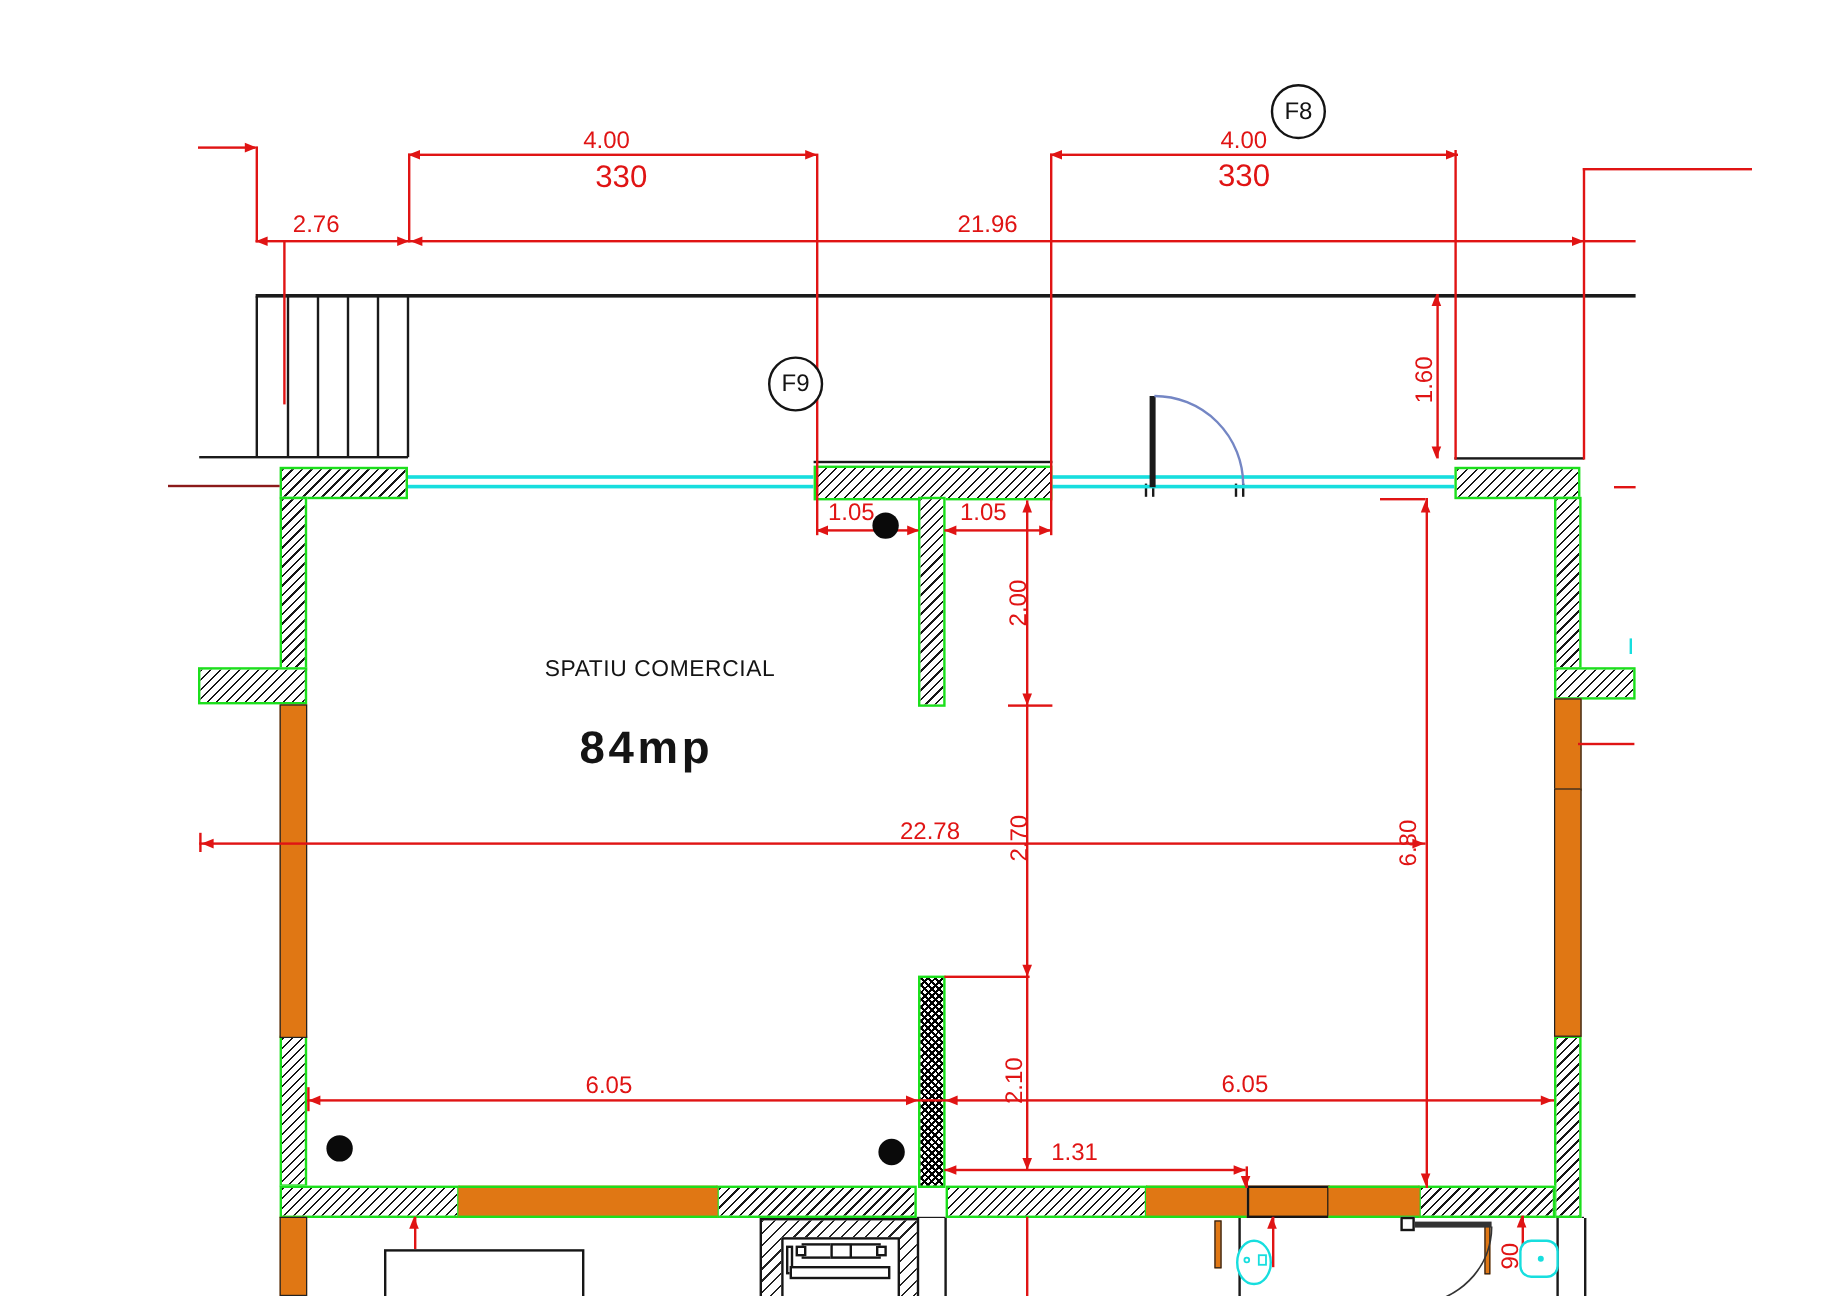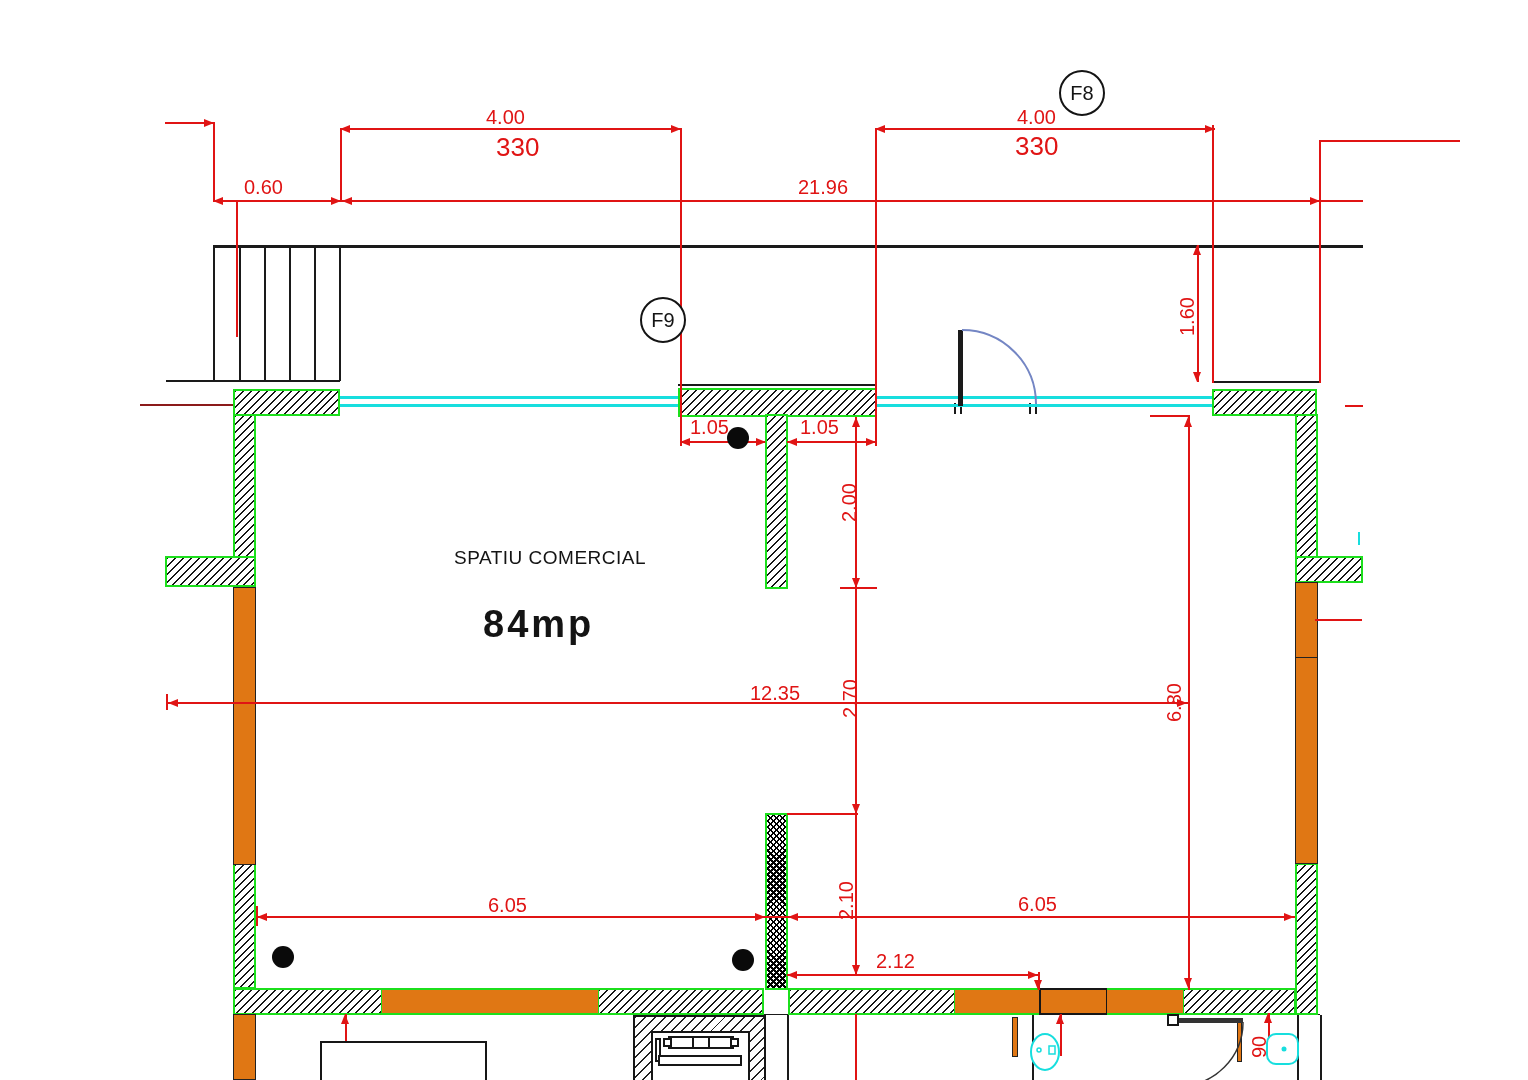--- a/index.html
+++ b/index.html
@@ -204,35 +204,35 @@
   <div class="dot" style="left:272px;top:946px"></div>
   <div class="dot" style="left:732px;top:949px"></div>
 
   <div class="gridbub" style="left:1059px;top:70px">
     <span>F8</span>
   </div>
   <div class="gridbub" style="left:640px;top:297px">
     <span>F9</span>
   </div>
 
-  <div class="dimtext" style="left:244px;top:176px">0.60</div>
+  <div class="dimtext" style="left:244px;top:176px">2.76</div>
   <div class="dimtext" style="left:486px;top:106px">4.00</div>
   <div class="dimtext mm" style="left:496px;top:134px">330</div>
   <div class="dimtext" style="left:798px;top:176px">21.96</div>
   <div class="dimtext" style="left:1017px;top:106px">4.00</div>
   <div class="dimtext mm" style="left:1015px;top:133px">330</div>
   <div class="dimtext rot" style="left:1176px;top:336px">1.60</div>
   <div class="dimtext" style="left:690px;top:416px">1.05</div>
   <div class="dimtext" style="left:800px;top:416px">1.05</div>
   <div class="dimtext rot" style="left:838px;top:522px">2.00</div>
-  <div class="dimtext" style="left:750px;top:682px">12.35</div>
+  <div class="dimtext" style="left:750px;top:682px">22.78</div>
   <div class="dimtext rot" style="left:839px;top:718px">2.70</div>
   <div class="dimtext rot" style="left:1163px;top:722px">6.80</div>
   <div class="dimtext" style="left:488px;top:894px">6.05</div>
   <div class="dimtext rot" style="left:835px;top:920px">2.10</div>
   <div class="dimtext" style="left:1018px;top:893px">6.05</div>
-  <div class="dimtext" style="left:876px;top:950px">2.12</div>
+  <div class="dimtext" style="left:876px;top:950px">1.31</div>
   <div class="dimtext rot" style="left:1248px;top:1058px">90</div>
 
   <div class="blktext" style="left:454px;top:547px;font-size:19px;letter-spacing:0.5px">SPATIU COMERCIAL</div>
   <div class="blktext" style="left:483px;top:603px;font-size:38px;font-weight:bold;letter-spacing:3px">84mp</div>
 
 </div>
 
 </body></html>

